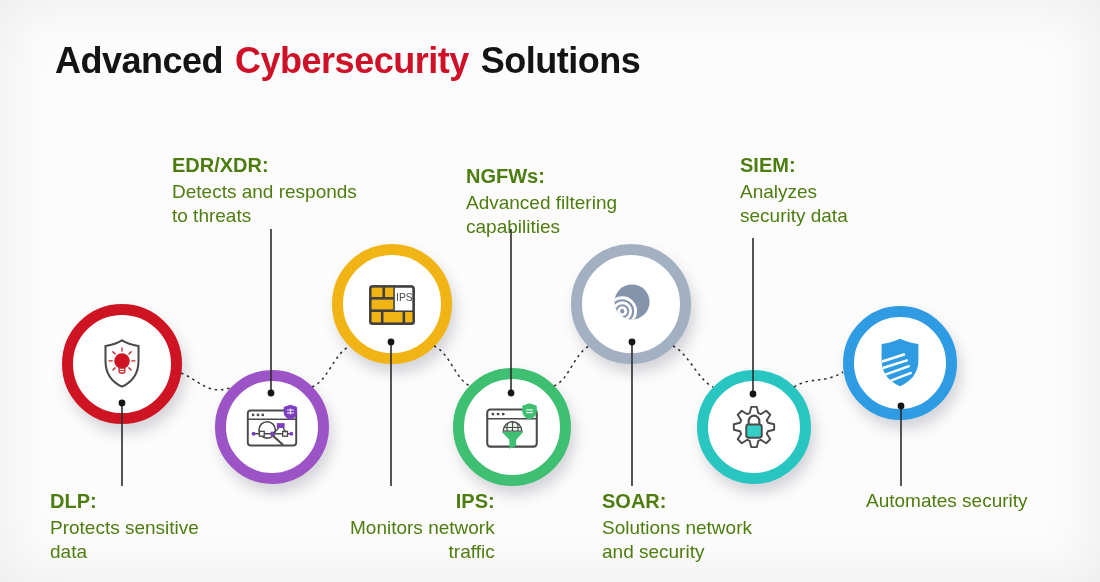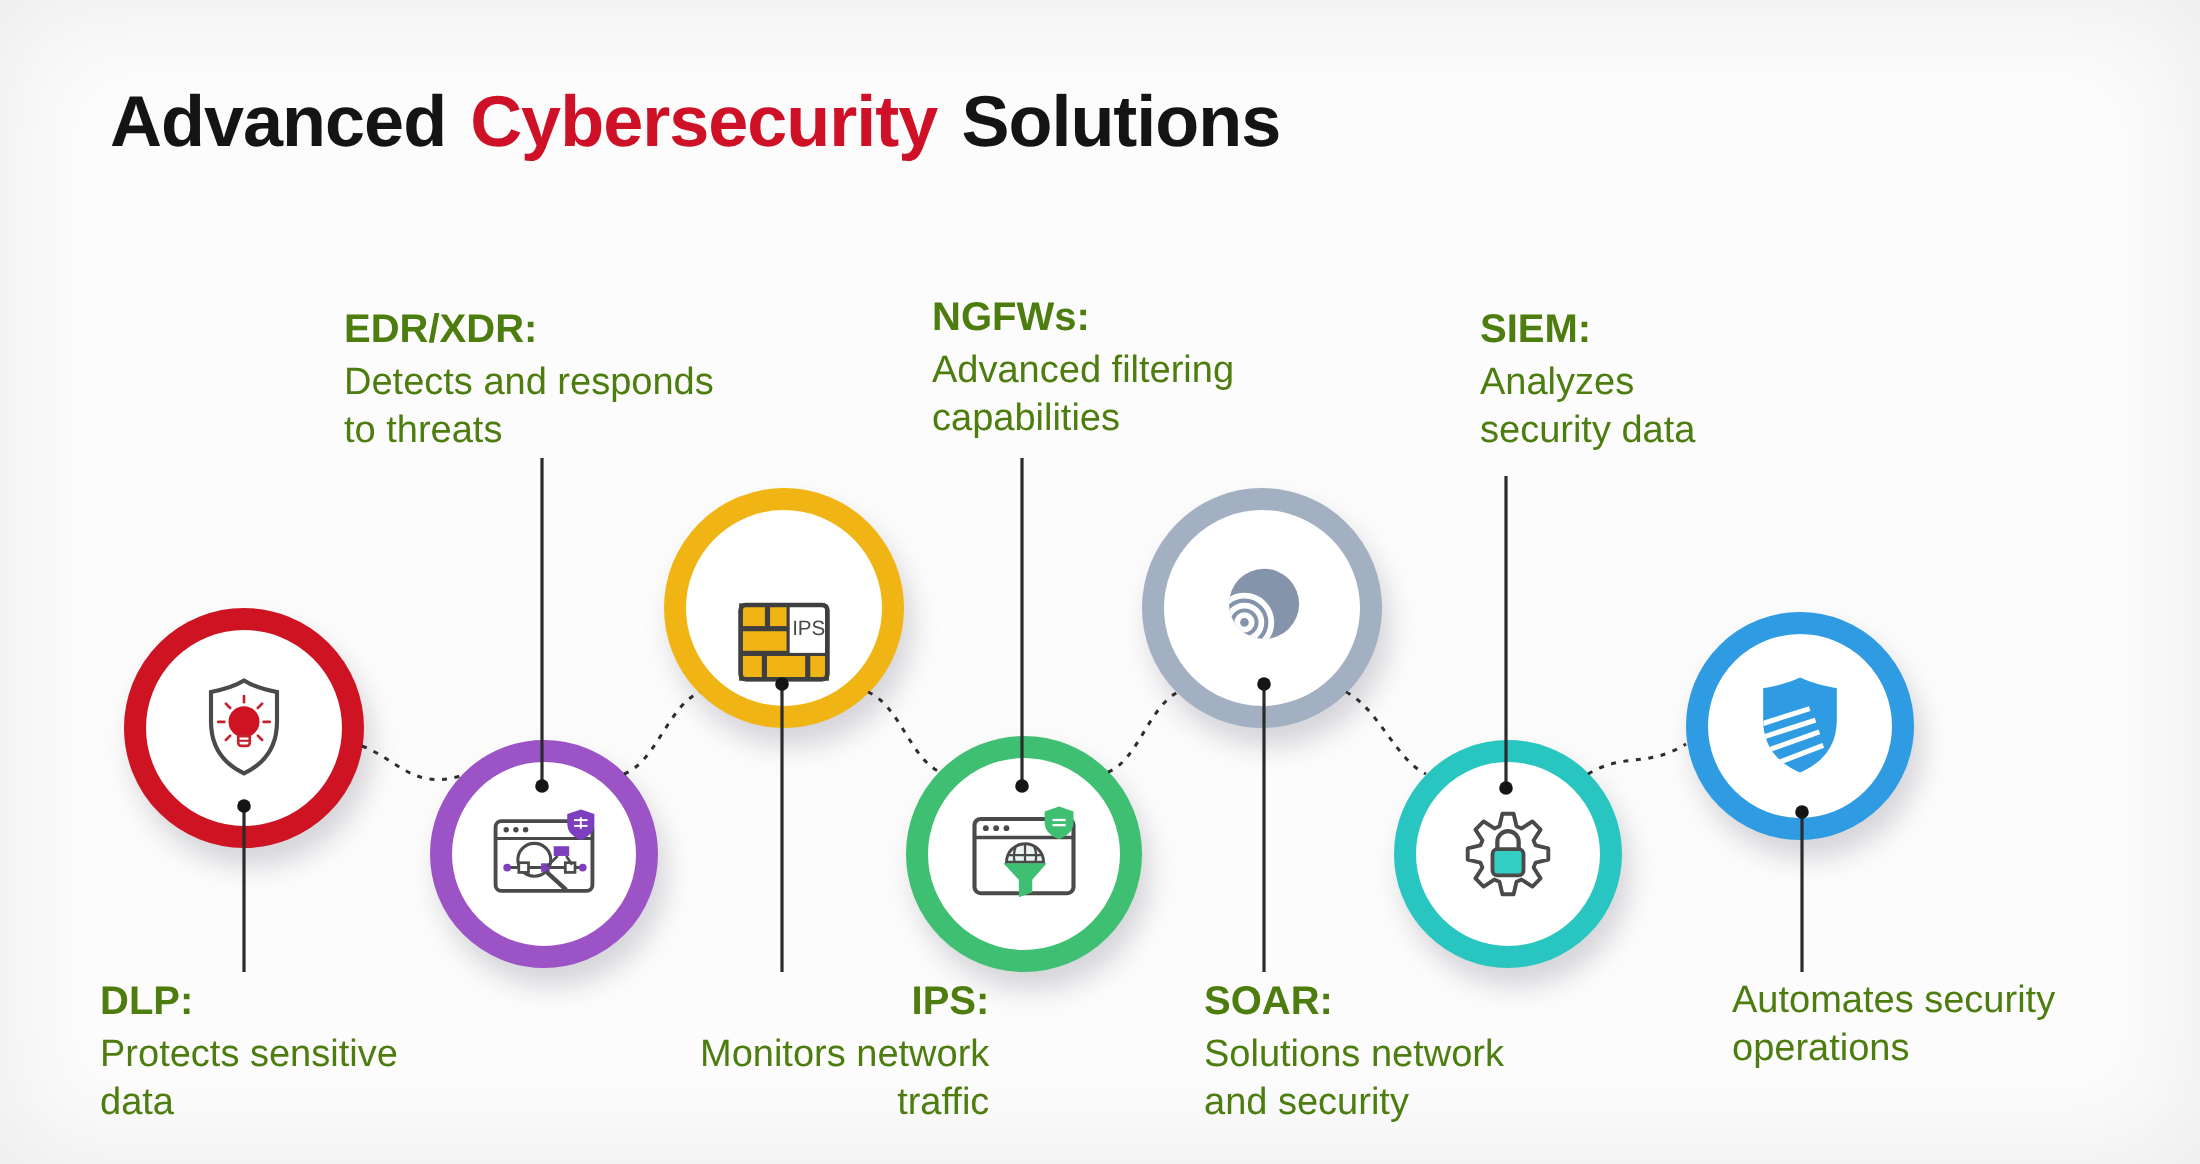--- a/index.html
+++ b/index.html
@@ -28,21 +28,21 @@
   .n6{left:697px;top:370px;width:114px;height:114px;}
   .n7{left:843px;top:306px;width:114px;height:114px;}
   .node svg{display:block;}
   .overlay{position:absolute;left:0;top:0;z-index:5;pointer-events:none;}
   .label{position:absolute;color:#4d7c0f;z-index:3;}
   .lh{font-weight:700;font-size:20px;line-height:25px;margin-bottom:2px;}
   .lt{font-size:19px;line-height:24px;}
   .l1{left:50px;top:489px;}
   .l2{left:172px;top:153px;}
   .l3{left:350px;top:489px;text-align:right;}
-  .l4{left:466px;top:147px;}
+  .l4{left:466px;top:164px;}
   .l5{left:740px;top:153px;}
   .l6{left:602px;top:489px;}
   .l7{left:866px;top:489px;}
 </style>
 </head>
 <body>
 
 <div class="canvas">
 
   <h1 class="title"><span>Advanced</span><span class="hl" style="color: rgb(206, 17, 38);">Cybersecurity</span><span>Solutions</span></h1>
@@ -85,21 +85,21 @@
       <line x1="33" y1="41" x2="43.5" y2="50.5" stroke="#4a4a4a" stroke-width="2.2"></line>
       <path d="M51,9.5 l6.5,2.2 v5 c0,3.8 -2.6,6 -6.5,7.6 c-3.9,-1.6 -6.5,-3.8 -6.5,-7.6 v-5 Z" fill="#7d3fc0" stroke="#7d3fc0"></path>
       <g stroke="#ffffff" stroke-width="1">
         <line x1="47.5" y1="14.5" x2="54.5" y2="14.5"></line>
         <line x1="47.5" y1="17.5" x2="54.5" y2="17.5"></line>
         <line x1="51" y1="13" x2="51" y2="19"></line>
       </g>
     </svg>
   </div>
 
-  <div class="node n3" style="border-color: rgb(240, 181, 20); align-items: flex-end;">
+  <div class="node n3" style="border-color: rgb(240, 181, 20);">
     <svg width="66" height="66" viewBox="0 0 64 64">
       <rect x="11" y="15" width="42" height="36" rx="2.5" fill="#ffffff" stroke="#3f3f3f" stroke-width="2"></rect>
       <g fill="#f0b514" stroke="#3f3f3f" stroke-width="1.5">
         <rect x="11" y="15" width="12.5" height="11"></rect>
         <rect x="24.5" y="15" width="9.5" height="11"></rect>
         <rect x="11" y="27" width="23" height="11"></rect>
         <rect x="11" y="39" width="11" height="12"></rect>
         <rect x="23" y="39" width="20" height="12"></rect>
         <rect x="44" y="39" width="9" height="12"></rect>
       </g>
@@ -221,16 +221,15 @@
     <div class="lt">Analyzes</div>
     <div class="lt">security data</div>
   </div>
   <div class="label l6">
     <div class="lh">SOAR:</div>
     <div class="lt">Solutions network</div>
     <div class="lt">and security</div>
   </div>
   <div class="label l7">
     <div class="lt">Automates security</div>
-    <div class="lt">operations</div>
   </div>
 
 </div>
 
 </body></html>

